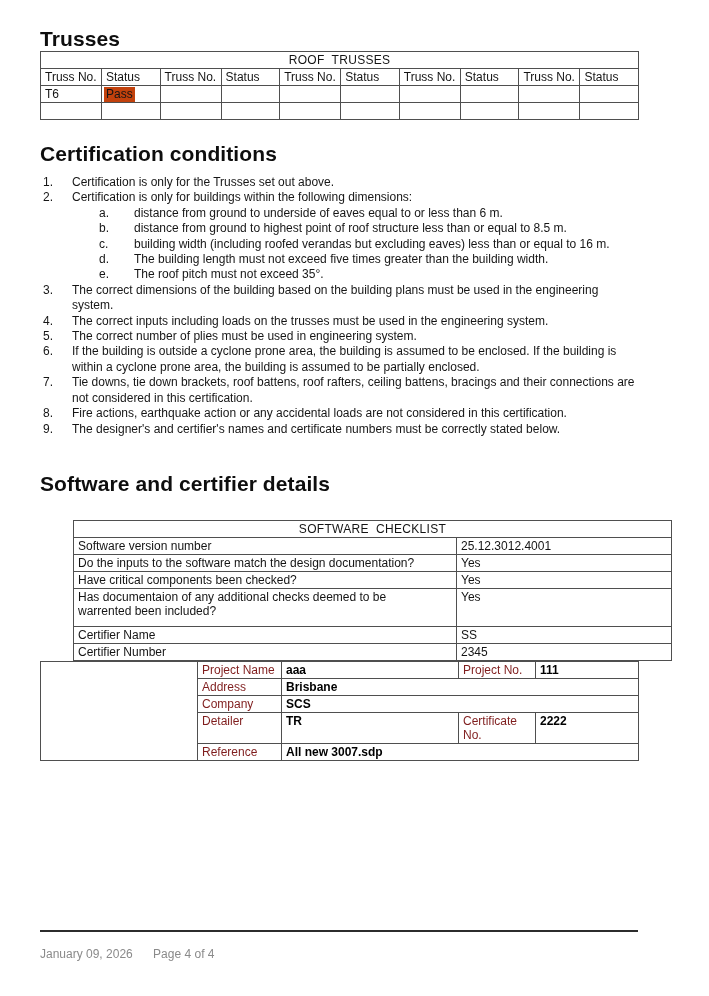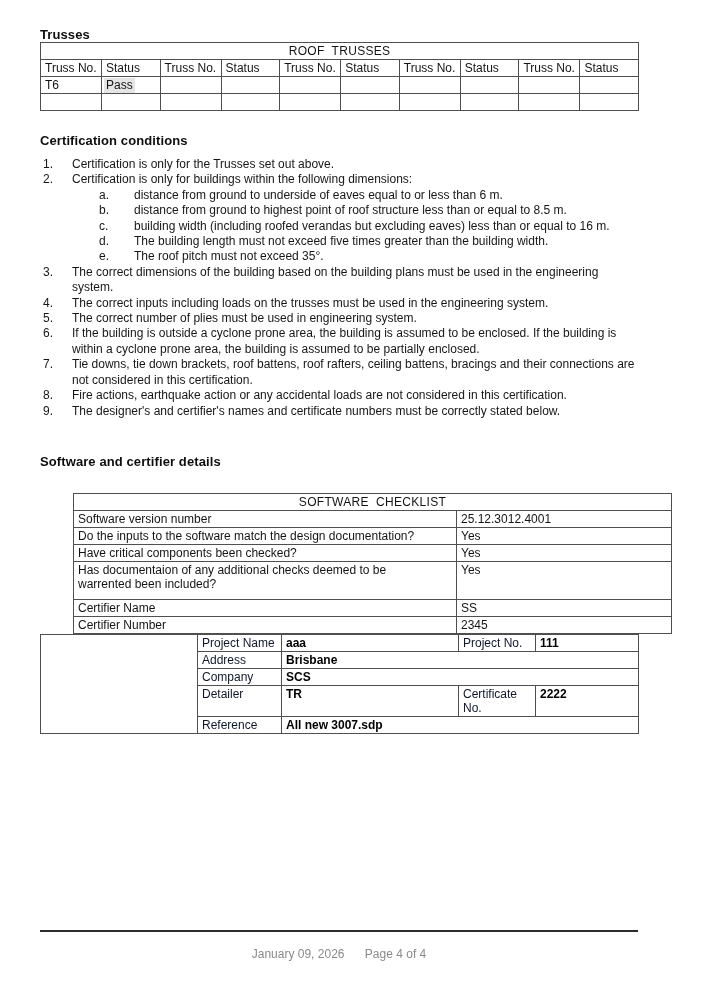--- a/index.html
+++ b/index.html
@@ -7,21 +7,21 @@
     width:709px;height:996px;
     font-family:"Liberation Sans","DejaVu Sans",sans-serif;
     color:#1b1b1b;
     position:relative;
     overflow:hidden;
   }
   .page{position:relative;width:709px;height:996px;}
   .content{padding-left:40px;width:598px;}
 
   .section-heading{
-    font-size:13px;font-weight:bold;color:#0e0e0e;
+    font-size:21px;font-weight:bold;color:#0e0e0e;
     letter-spacing:0.1px;
   }
   .h-trusses{padding-top:27px;}
   .h-cert{margin-top:22px;}
   .h-soft{margin-top:35px;}
 
   table{border-collapse:collapse;table-layout:fixed;width:598px;font-size:12px;color:#141414;}
   td{border:1px solid #4f4f4f;padding:1px 4px 0 4px;height:15px;vertical-align:top;line-height:14.5px;overflow:hidden;}
   .tbl-title{text-align:center;white-space:pre;letter-spacing:0.3px;}
 
@@ -36,30 +36,30 @@
   .cond-row .num{width:32px;flex:0 0 32px;padding-left:3px;box-sizing:border-box;}
   .cond-row .txt{flex:1;}
   .cond-sub .num{margin-left:59px;width:35px;flex:0 0 35px;padding-left:0;}
 
   .checklist-table{margin-top:24px;margin-left:33px;}
   .checklist-table td.lbl{white-space:pre-wrap;}
   .row-tall td{height:36px;}
   .row-xtall td{height:53px;}
 
   .project-table{margin-top:0;}
-  .project-table td.plbl{color:#0f172a;margin-top:7px;}
+  .project-table td.plbl{color:#7f1d1d;margin-top:7px;}
   .project-table td.pval{font-weight:bold;color:#000;}
 
   .footer-divider{
     position:absolute;left:40px;top:930px;width:598px;height:0;
     border-top:2px solid #2c2c2c;
   }
   .footer-text{
     position:absolute;left:40px;top:947px;width:598px;
-    text-align:center;font-size:12px;color:#8a8a8a;
+    text-align:left;font-size:12px;color:#8a8a8a;
   }
   .footer-text .pg{margin-left:17px;}
 </style>
 </head>
 <body>
 
 <div class="page">
   <div class="content">
 
     <div class="section-heading h-trusses">Trusses</div>
@@ -88,21 +88,21 @@
         <td>Status</td>
         <td>Truss No.</td>
         <td>Status</td>
         <td>Truss No.</td>
         <td>Status</td>
         <td>Truss No.</td>
         <td>Status</td>
       </tr>
       <tr>
         <td>T6</td>
-        <td><span class="hl" style="background: #e5e5e5; text-align: right;">Pass</span></td>
+        <td><span class="hl" style="background: #c2410c; text-align: right;">Pass</span></td>
         <td></td>
         <td></td>
         <td></td>
         <td></td>
         <td></td>
         <td></td>
         <td></td>
         <td></td>
       </tr>
       <tr>

